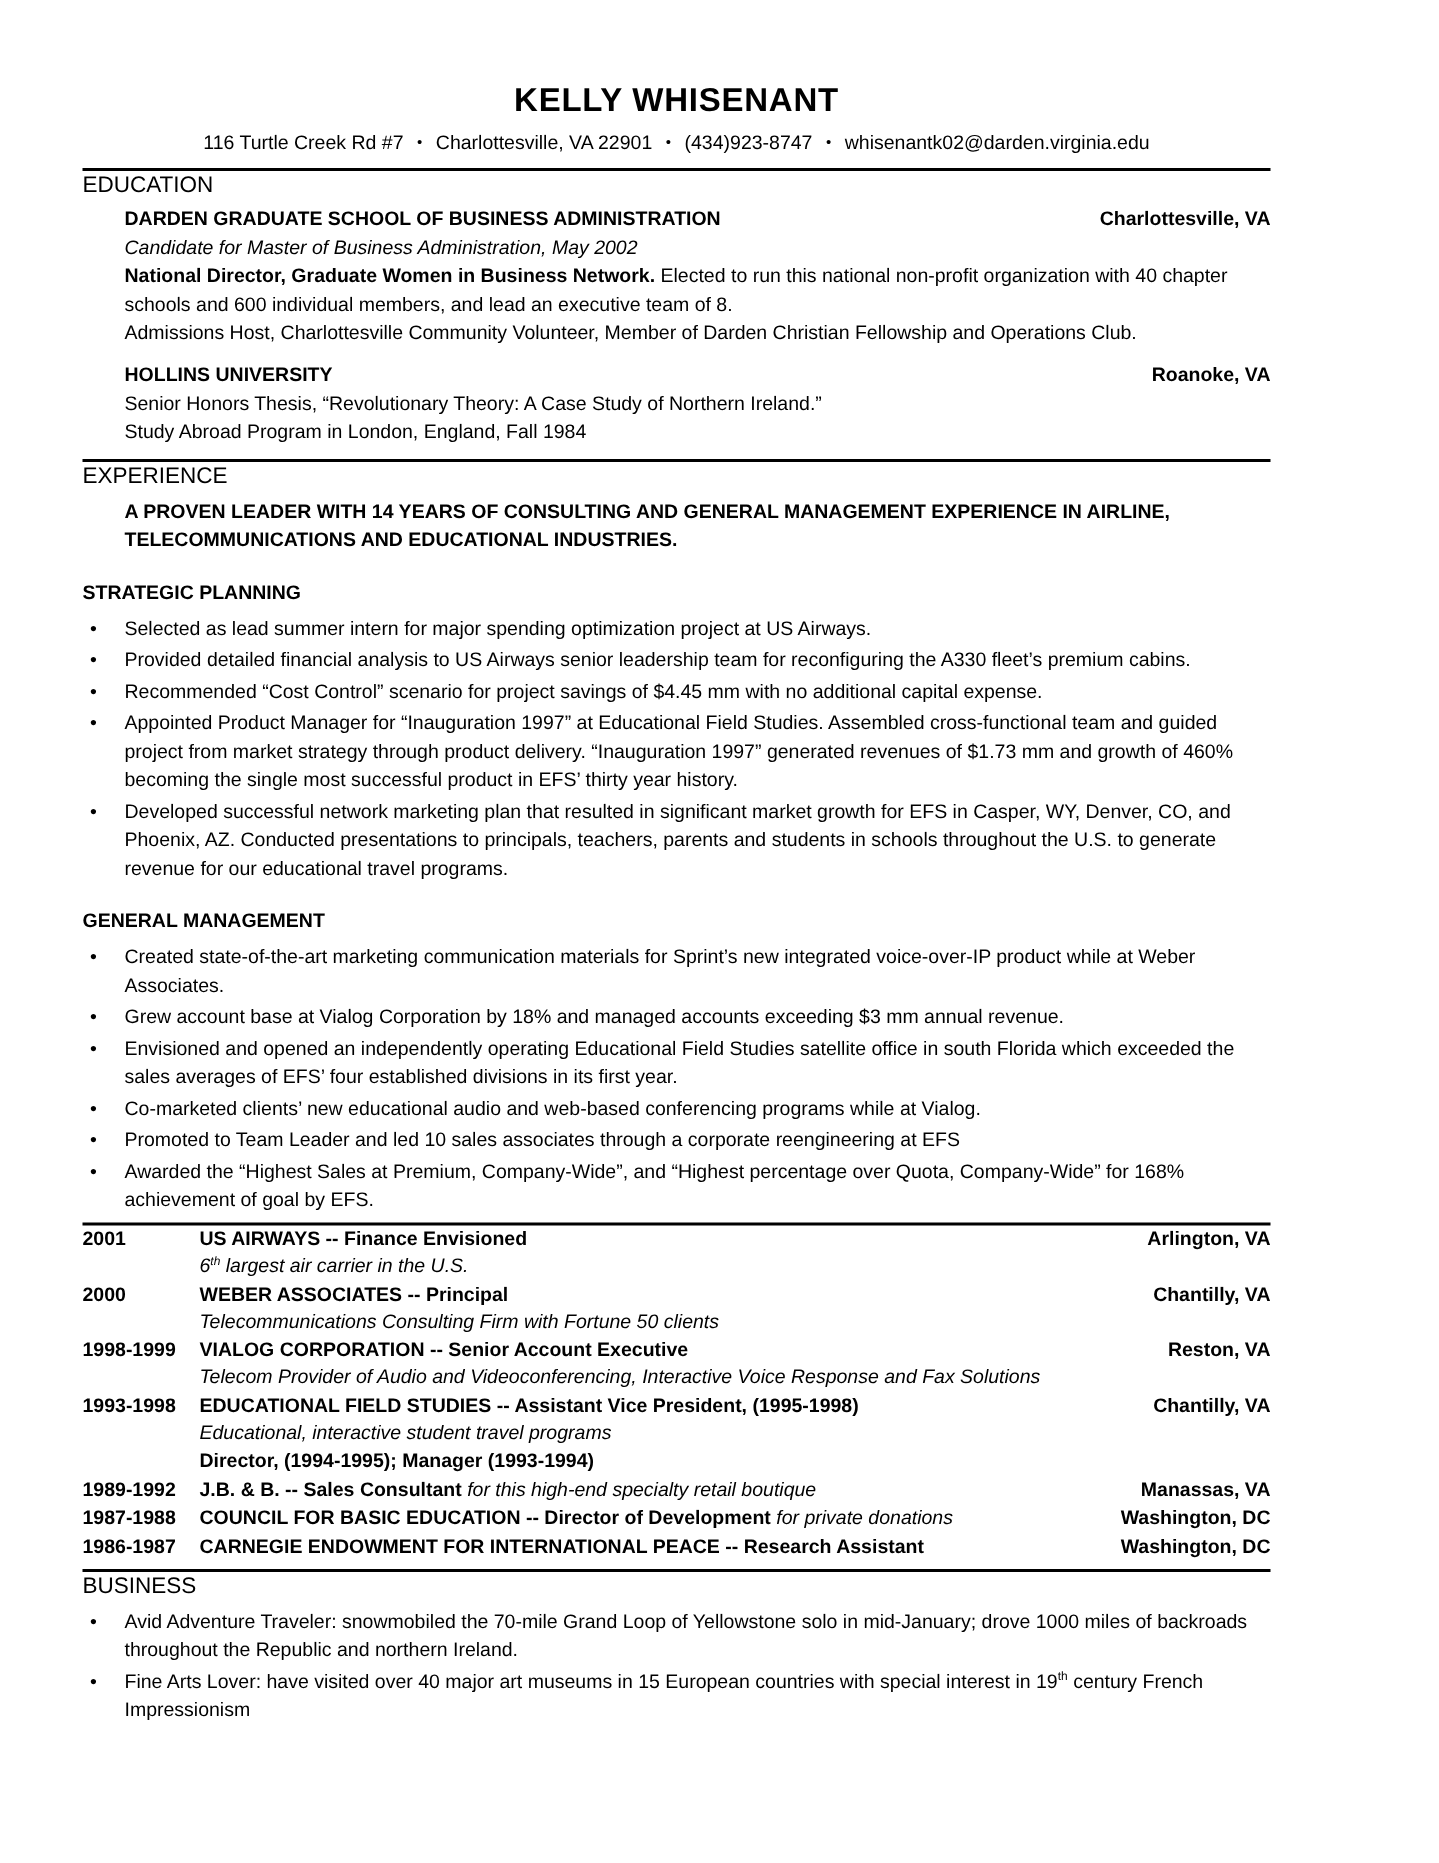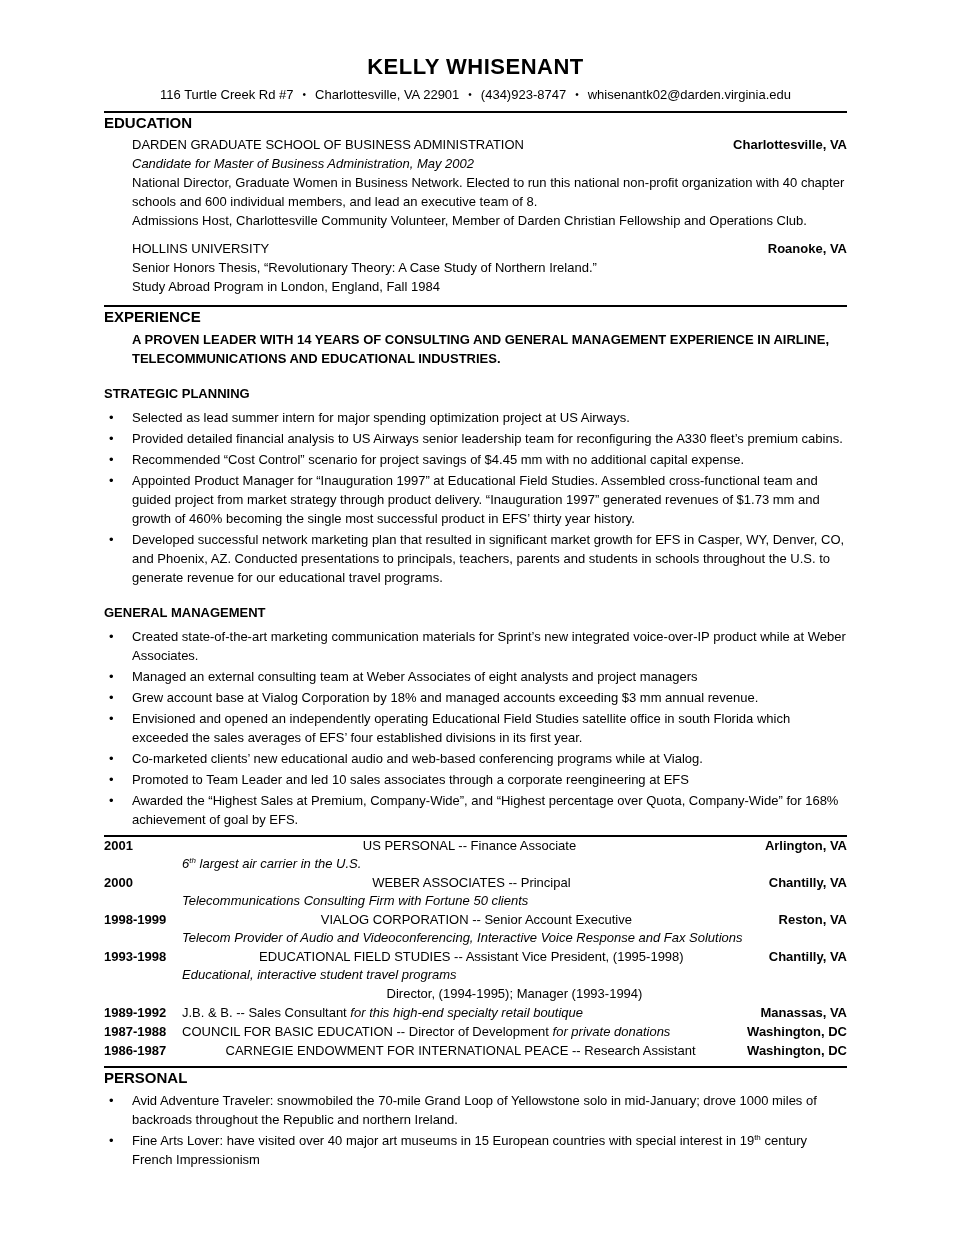--- a/index.html
+++ b/index.html
@@ -2,35 +2,35 @@
 <html><head>
 <meta charset="utf-8">
 <style>
   html, body { margin: 0; padding: 0; background: #ffffff; }
   body {
     width: 959px; height: 1242px; overflow: hidden;
     font-family: "Liberation Sans", "DejaVu Sans", sans-serif;
     color: #000; font-size: 13px; line-height: 19px;
     -webkit-font-smoothing: antialiased;
   }
-  .page { box-sizing: border-box; width: 959px; padding: 54px 112px 0 104px; }
+  .page { box-sizing: border-box; width: 959px; padding: 54px 112px 0 55px; }
 
   h1.name { text-align: center; font-size: 22px; line-height: 26px; margin: 0 0 5px 0; font-weight: bold; letter-spacing: 0.5px; }
   .contact { text-align: center; font-size: 13px; margin-bottom: 7px; white-space: nowrap; }
   .contact .sep { display: inline-block; margin: 0 9px; font-size: 10px; vertical-align: 1px; }
 
   .rule { border-top: 2px solid #000; margin: 2px 0 0 0; }
 
-  h2.section { font-size: 15px; line-height: 20px; margin: 0 0 2px 0; font-weight: bold; }
+  h2.section { font-size: 15px; line-height: 20px; margin: 0 0 2px 0; font-weight: normal; }
   h3.subsection { font-size: 13px; line-height: 20px; margin: 16px 0 4px 0; font-weight: bold; }
 
   .indent { margin-left: 28px; }
   .school { margin-bottom: 9px; }
   .row2 { display: flex; justify-content: space-between; }
-  .b { font-weight: normal; text-align: center; }
+  .b { font-weight: bold; }
   .i { font-style: italic; }
   .loc { font-weight: bold; white-space: nowrap; margin-left: 10px; }
 
   ul.bullets { list-style: none; margin: 3px 0 0 0; padding: 0; }
   ul.bullets li { position: relative; padding-left: 28px; margin-bottom: 2px; }
   ul.bullets li::before { content: "\2022"; position: absolute; left: 5px; top: 0; }
 
   .summary { font-weight: bold; margin: 3px 0 0 28px; }
 
   .chron { line-height: 18px; }
@@ -91,36 +91,35 @@
       <li>Selected as lead summer intern for major spending optimization project at US Airways.</li>
       <li>Provided detailed financial analysis to US Airways senior leadership team for reconfiguring the A330 fleet’s premium cabins.</li>
       <li>Recommended “Cost Control” scenario for project savings of $4.45 mm with no additional capital expense.</li>
       <li>Appointed Product Manager for “Inauguration 1997” at Educational Field Studies.  Assembled cross-functional team and guided project from market strategy through product delivery.  “Inauguration 1997” generated revenues of $1.73 mm and growth of 460% becoming the single most successful product in EFS’ thirty year history.</li>
       <li>Developed successful network marketing plan that resulted in significant market growth for EFS in Casper, WY, Denver, CO, and Phoenix, AZ.  Conducted presentations to principals, teachers, parents and students in schools throughout the U.S. to generate revenue for our educational travel programs.</li>
     </ul>
 
     <h3 class="subsection">GENERAL MANAGEMENT</h3>
     <ul class="bullets">
       <li>Created state-of-the-art marketing communication materials for Sprint’s new integrated voice-over-IP product while at Weber Associates.</li>
-      <li>Managed an external consulting team at Weber Associates of eight analysts and project managers</li>
       <li>Grew account base at Vialog Corporation by 18% and managed accounts exceeding $3 mm annual revenue.</li>
       <li>Envisioned and opened an independently operating Educational Field Studies satellite office in south Florida which exceeded the sales averages of EFS’ four established divisions in its first year.</li>
       <li>Co-marketed clients’ new educational audio and web-based conferencing programs while at Vialog.</li>
       <li>Promoted to Team Leader and led 10 sales associates through a corporate reengineering at EFS</li>
       <li>Awarded the “Highest Sales at Premium, Company-Wide”, and “Highest percentage over Quota, Company-Wide” for 168% achievement of goal by EFS.</li>
     </ul>
   </section>
 
   <div class="rule"></div>
   <section class="block chron">
 
     <div class="chron-entry">
       <div class="chron-row">
         <span class="chron-years">2001</span>
-        <span class="chron-main b">US PERSONAL -- Finance Associate</span>
+        <span class="chron-main b">US AIRWAYS -- Finance Envisioned</span>
         <span class="chron-loc">Arlington, VA</span>
       </div>
       <div class="chron-sub i"><span>6</span><sup>th</sup><span> largest air carrier in the U.S.</span></div>
     </div>
 
     <div class="chron-entry">
       <div class="chron-row">
         <span class="chron-years">2000</span>
         <span class="chron-main b">WEBER ASSOCIATES --  Principal</span>
         <span class="chron-loc">Chantilly, VA</span>
@@ -167,20 +166,20 @@
       <div class="chron-row">
         <span class="chron-years">1986-1987</span>
         <span class="chron-main b">CARNEGIE ENDOWMENT FOR INTERNATIONAL PEACE -- Research Assistant</span>
         <span class="chron-loc">Washington, DC</span>
       </div>
     </div>
   </section>
 
   <div class="rule"></div>
   <section class="block">
-    <h2 class="section">PERSONAL</h2>
+    <h2 class="section">BUSINESS</h2>
     <ul class="bullets">
       <li>Avid Adventure Traveler:  snowmobiled the 70-mile Grand Loop of Yellowstone solo in mid-January; drove 1000 miles of backroads throughout the Republic and northern Ireland.</li>
       <li><span>Fine Arts Lover:  have visited over 40 major art museums in 15 European countries with special interest in 19</span><sup>th</sup><span> century French Impressionism</span></li>
     </ul>
   </section>
 
 </div>
 
 </body></html>

